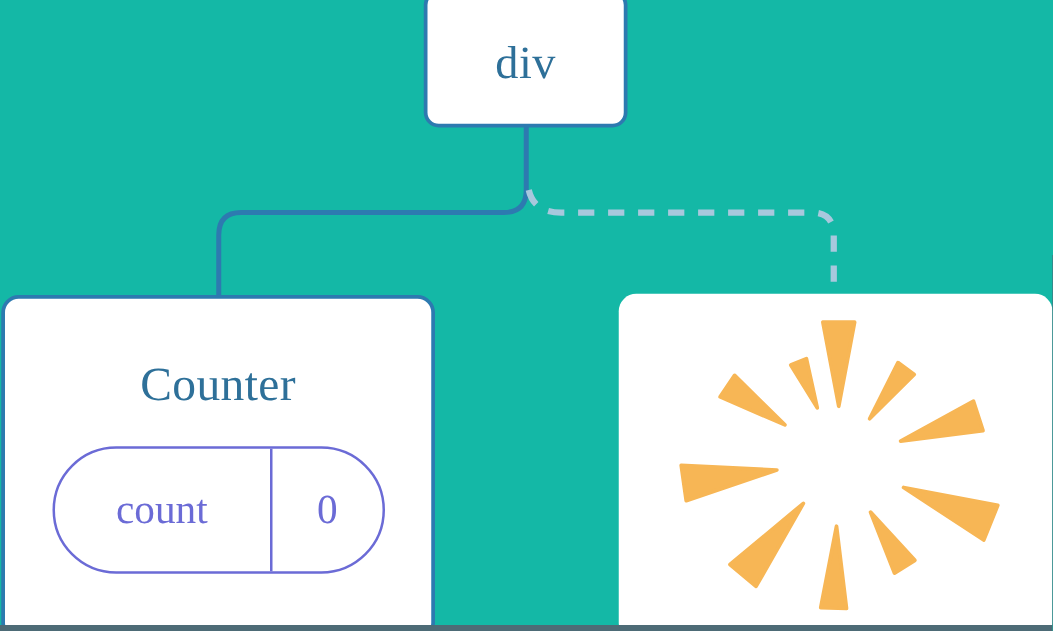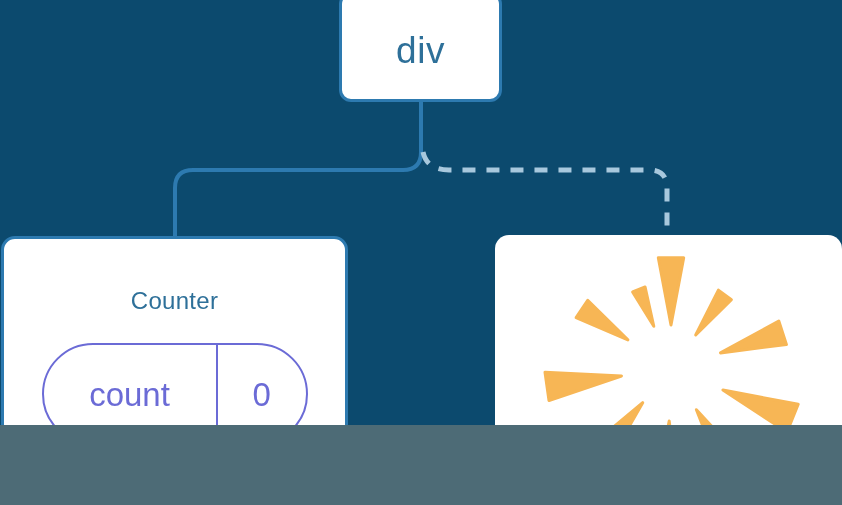--- a/index.html
+++ b/index.html
@@ -4,24 +4,24 @@
 <title>Component Tree Diagram</title>
 <style>
   html, body {
     margin: 0;
     padding: 0;
     background: #4d6b76;
   }
   #stage {
     position: relative;
     width: 842px;
-    height: 425px;
-    background: #0c4a6e;
+    height: 500px;
+    background: #14b8a6;
     overflow: hidden;
-    font-family: Liberation Sans, sans-serif;
+    font-family: Liberation Serif, serif;
   }
 
   
   #connectors {
     position: absolute;
     left: 0;
     top: 0;
     width: 842px;
     height: 505px;
     pointer-events: none;
@@ -61,21 +61,21 @@
     left: 1px;
     top: 236px;
     width: 347px;
     height: 276px;
     border-radius: 14px;
     display: flex;
     flex-direction: column;
     align-items: center;
   }
   #node-counter .node-label {
-    font-size: 24px;
+    font-size: 38px;
     color: #2e7099;
     margin-top: 50px;
     line-height: 1;
     letter-spacing: 0.3px;
   }
 
   
   .state-pill {
     position: relative;
     margin-top: 30px;

